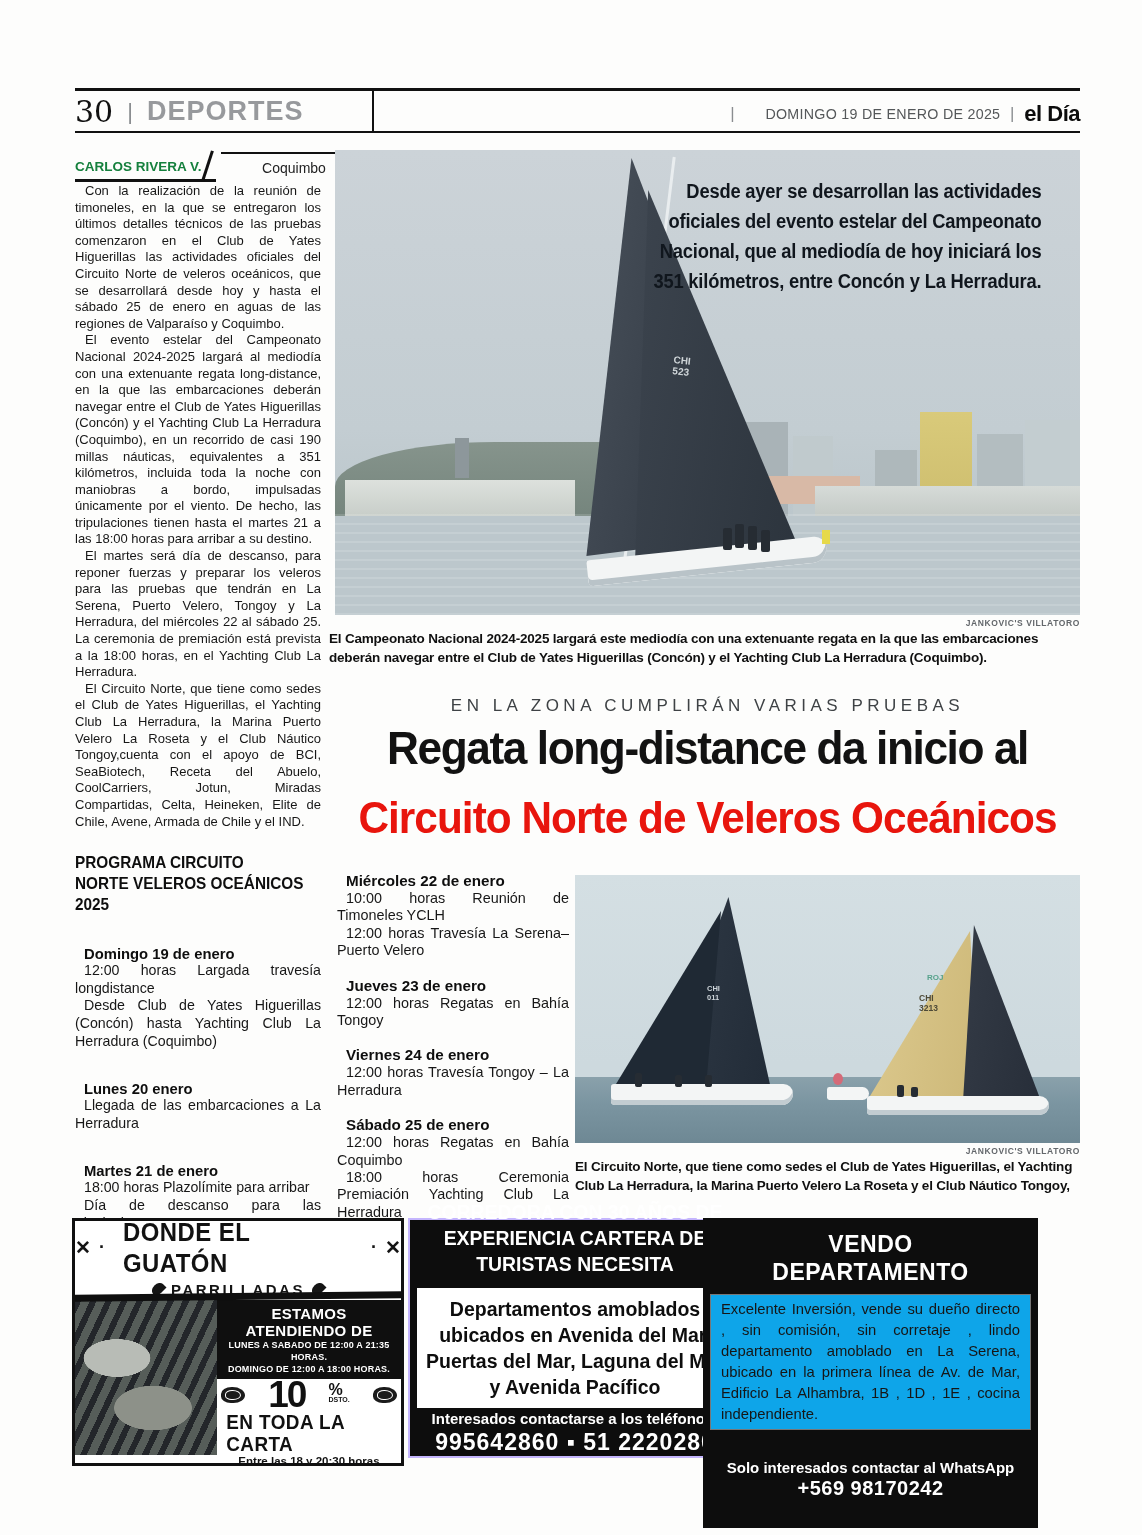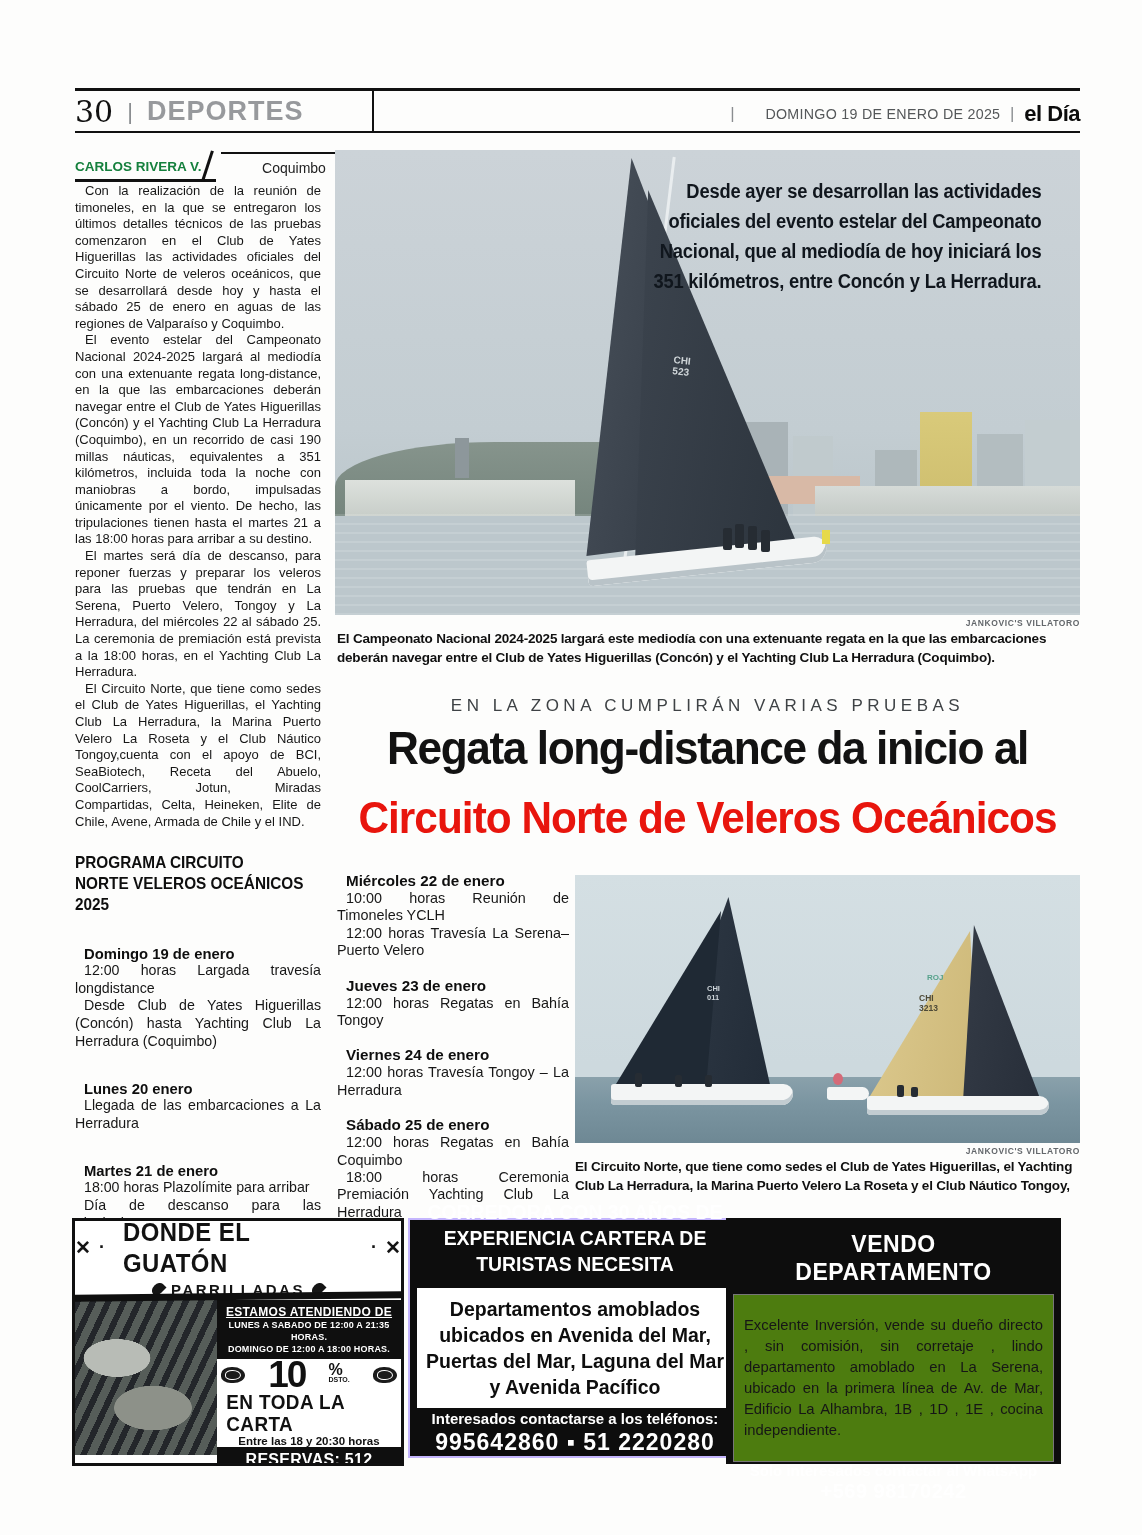--- a/index.html
+++ b/index.html
@@ -81,21 +81,21 @@
   .ad1-tear{height:7px;background:#0f0f0f;transform:skewY(-.6deg);}
   .ad1-mid{display:flex;height:155px;}
   .grillpic{width:142px;height:100%;
      background:
        radial-gradient(60px 34px at 42px 58px,#b8bcb6 0 55%,rgba(0,0,0,0) 56%),
        radial-gradient(70px 40px at 78px 108px,#8d9189 0 55%,rgba(0,0,0,0) 56%),
        repeating-linear-gradient(115deg,#23262a 0 6px,#565d59 6px 14px),
        #6f7670;}
   .ad1-right{flex:1;display:flex;flex-direction:column;}
   .ad1-hours{background:#0f0f0f;color:#fff;text-align:center;padding:5px 2px 4px;}
-  .ad1-hours .h1{font-size:12px;font-weight:bold;letter-spacing:.3px;text-decoration:underline;}
+  .ad1-hours .h1{font-size:15px;font-weight:bold;letter-spacing:.3px;}
   .ad1-hours .h2{font-size:9px;font-weight:bold;letter-spacing:.2px;line-height:12px;}
   .ad1-disc{flex:1;display:flex;flex-direction:column;align-items:center;justify-content:center;}
   .discrow{display:flex;align-items:center;gap:23px;}
   .steak{width:24px;height:16px;background:#1b1b1b;border-radius:60% 70% 65% 55%;position:relative;}
   .steak::after{content:"";position:absolute;inset:3px 4px;border:1.5px solid #fff;border-radius:inherit;}
   .d-num{font-size:37px;font-weight:bold;color:#111;line-height:32px;letter-spacing:-2px;}
   .d-stack{display:flex;flex-direction:column;align-items:flex-start;line-height:10px;}
   .d-pct{font-size:16px;font-weight:bold;color:#111;}
   .d-suf{font-size:7px;font-weight:bold;color:#111;}
   .d-scope{font-size:21px;font-weight:bold;color:#111;letter-spacing:.5px;transform:scaleX(.9);line-height:22px;}
@@ -104,24 +104,24 @@
   .ad1-res{font-size:16px;font-weight:bold;letter-spacing:.3px;}
 
   .ad2{left:408px;top:1218px;width:330px;height:236px;background:#0d0d0d;border:2px solid #c4b5fd;display:flex;flex-direction:column;justify-content:flex-end;}
   .ad2-head{color:#fff;text-align:center;font-size:20px;line-height:26px;font-weight:bold;padding:11px 12px 9px;transform:scaleX(.97);}
   .ad2-body{background:#fff;margin:0 5px;border:2px solid #0d0d0d;color:#0d0d0d;text-align:center;
             font-size:19.5px;line-height:26px;font-weight:bold;padding:8px 6px;transform-origin:center;}
   .ad2-foot{flex:1;display:flex;flex-direction:column;align-items:center;justify-content:center;color:#fff;}
   .ad2-lbl{font-size:15px;font-weight:bold;}
   .ad2-ph{font-size:23px;font-weight:bold;letter-spacing:1px;margin-top:2px;}
 
-  .ad3{left:726px;top:1218px;width:335px;height:246px;background:#0d0d0d;display:flex;flex-direction:column;}
+  .ad3{left:703px;top:1218px;width:335px;height:310px;background:#0d0d0d;display:flex;flex-direction:column;}
   .ad3-title{color:#fff;text-align:center;font-size:23px;line-height:28px;font-weight:bold;padding:12px 10px 8px;letter-spacing:.5px;}
-  .ad3-body{background:#4d7c0f;margin:0 7px;border:1px solid #777;color:#161616;
-            font-size:14.8px;line-height:21px;padding:20px 10px;text-align:justify;}
+  .ad3-body{background:#0ea5e9;margin:0 7px;border:1px solid #777;color:#161616;
+            font-size:14.8px;line-height:21px;padding:4px 10px;text-align:justify;}
   .ad3-foot{flex:1;display:flex;flex-direction:column;align-items:center;justify-content:center;color:#fff;}
   .ad3-l1{font-size:15px;font-weight:bold;}
   .ad3-l2{font-size:20px;font-weight:bold;letter-spacing:.5px;margin-top:1px;}
 </style>
 </head>
 <body>
 
 <div class="abs rule" style="left:75px;top:88px;width:1005px;height:3px;"></div>
 <div class="abs rule" style="left:372px;top:88px;width:1.5px;height:45px;"></div>
 <div class="abs rule" style="left:75px;top:131px;width:1005px;height:1.5px;"></div>
@@ -197,21 +197,21 @@
   <div class="crew" style="left:388px;top:378px;width:9px;height:22px;"></div>
   <div class="crew" style="left:400px;top:374px;width:9px;height:24px;"></div>
   <div class="crew" style="left:413px;top:376px;width:9px;height:24px;"></div>
   <div class="crew" style="left:426px;top:380px;width:9px;height:22px;"></div>
   <div class="b" style="left:487px;top:380px;width:8px;height:14px;background:#e6d94a;"></div>
 
   <div class="p1-overlay condc">Desde ayer se desarrollan las actividades oficiales del evento estelar del Campeonato Nacional, que  al mediodía de hoy iniciará los  351 kilómetros, entre Concón y La Herradura.</div>
 </div>
 
 <div class="abs credit" style="left:335px;top:618px;width:745px;">JANKOVIC'S VILLATORO</div>
-<div class="abs caption" style="left:337px;top:629px;width:745px;">El Campeonato Nacional 2024-2025 largará este mediodía con una extenuante regata en la que las embarcaciones deberán navegar entre el Club de Yates Higuerillas (Concón) y el Yachting Club La Herradura (Coquimbo).</div>
+<div class="abs caption" style="left:329px;top:629px;width:745px;">El Campeonato Nacional 2024-2025 largará este mediodía con una extenuante regata en la que las embarcaciones deberán navegar entre el Club de Yates Higuerillas (Concón) y el Yachting Club La Herradura (Coquimbo).</div>
 
 <div class="abs kicker">EN LA ZONA CUMPLIRÁN VARIAS PRUEBAS</div>
 <div class="abs head1 condc">Regata long-distance da inicio al</div>
 <div class="abs head2 condc" style="color:#e8150d;">Circuito Norte de Veleros Oceánicos</div>
 
 <div class="abs colM">
   <div class="sch-entry">
     <div class="sch-day">Miércoles 22 de enero</div>
     <div class="sch-line">10:00 horas   Reunión de Timoneles YCLH</div>
     <div class="sch-line">12:00 horas   Travesía La Serena–Puerto Velero</div>

